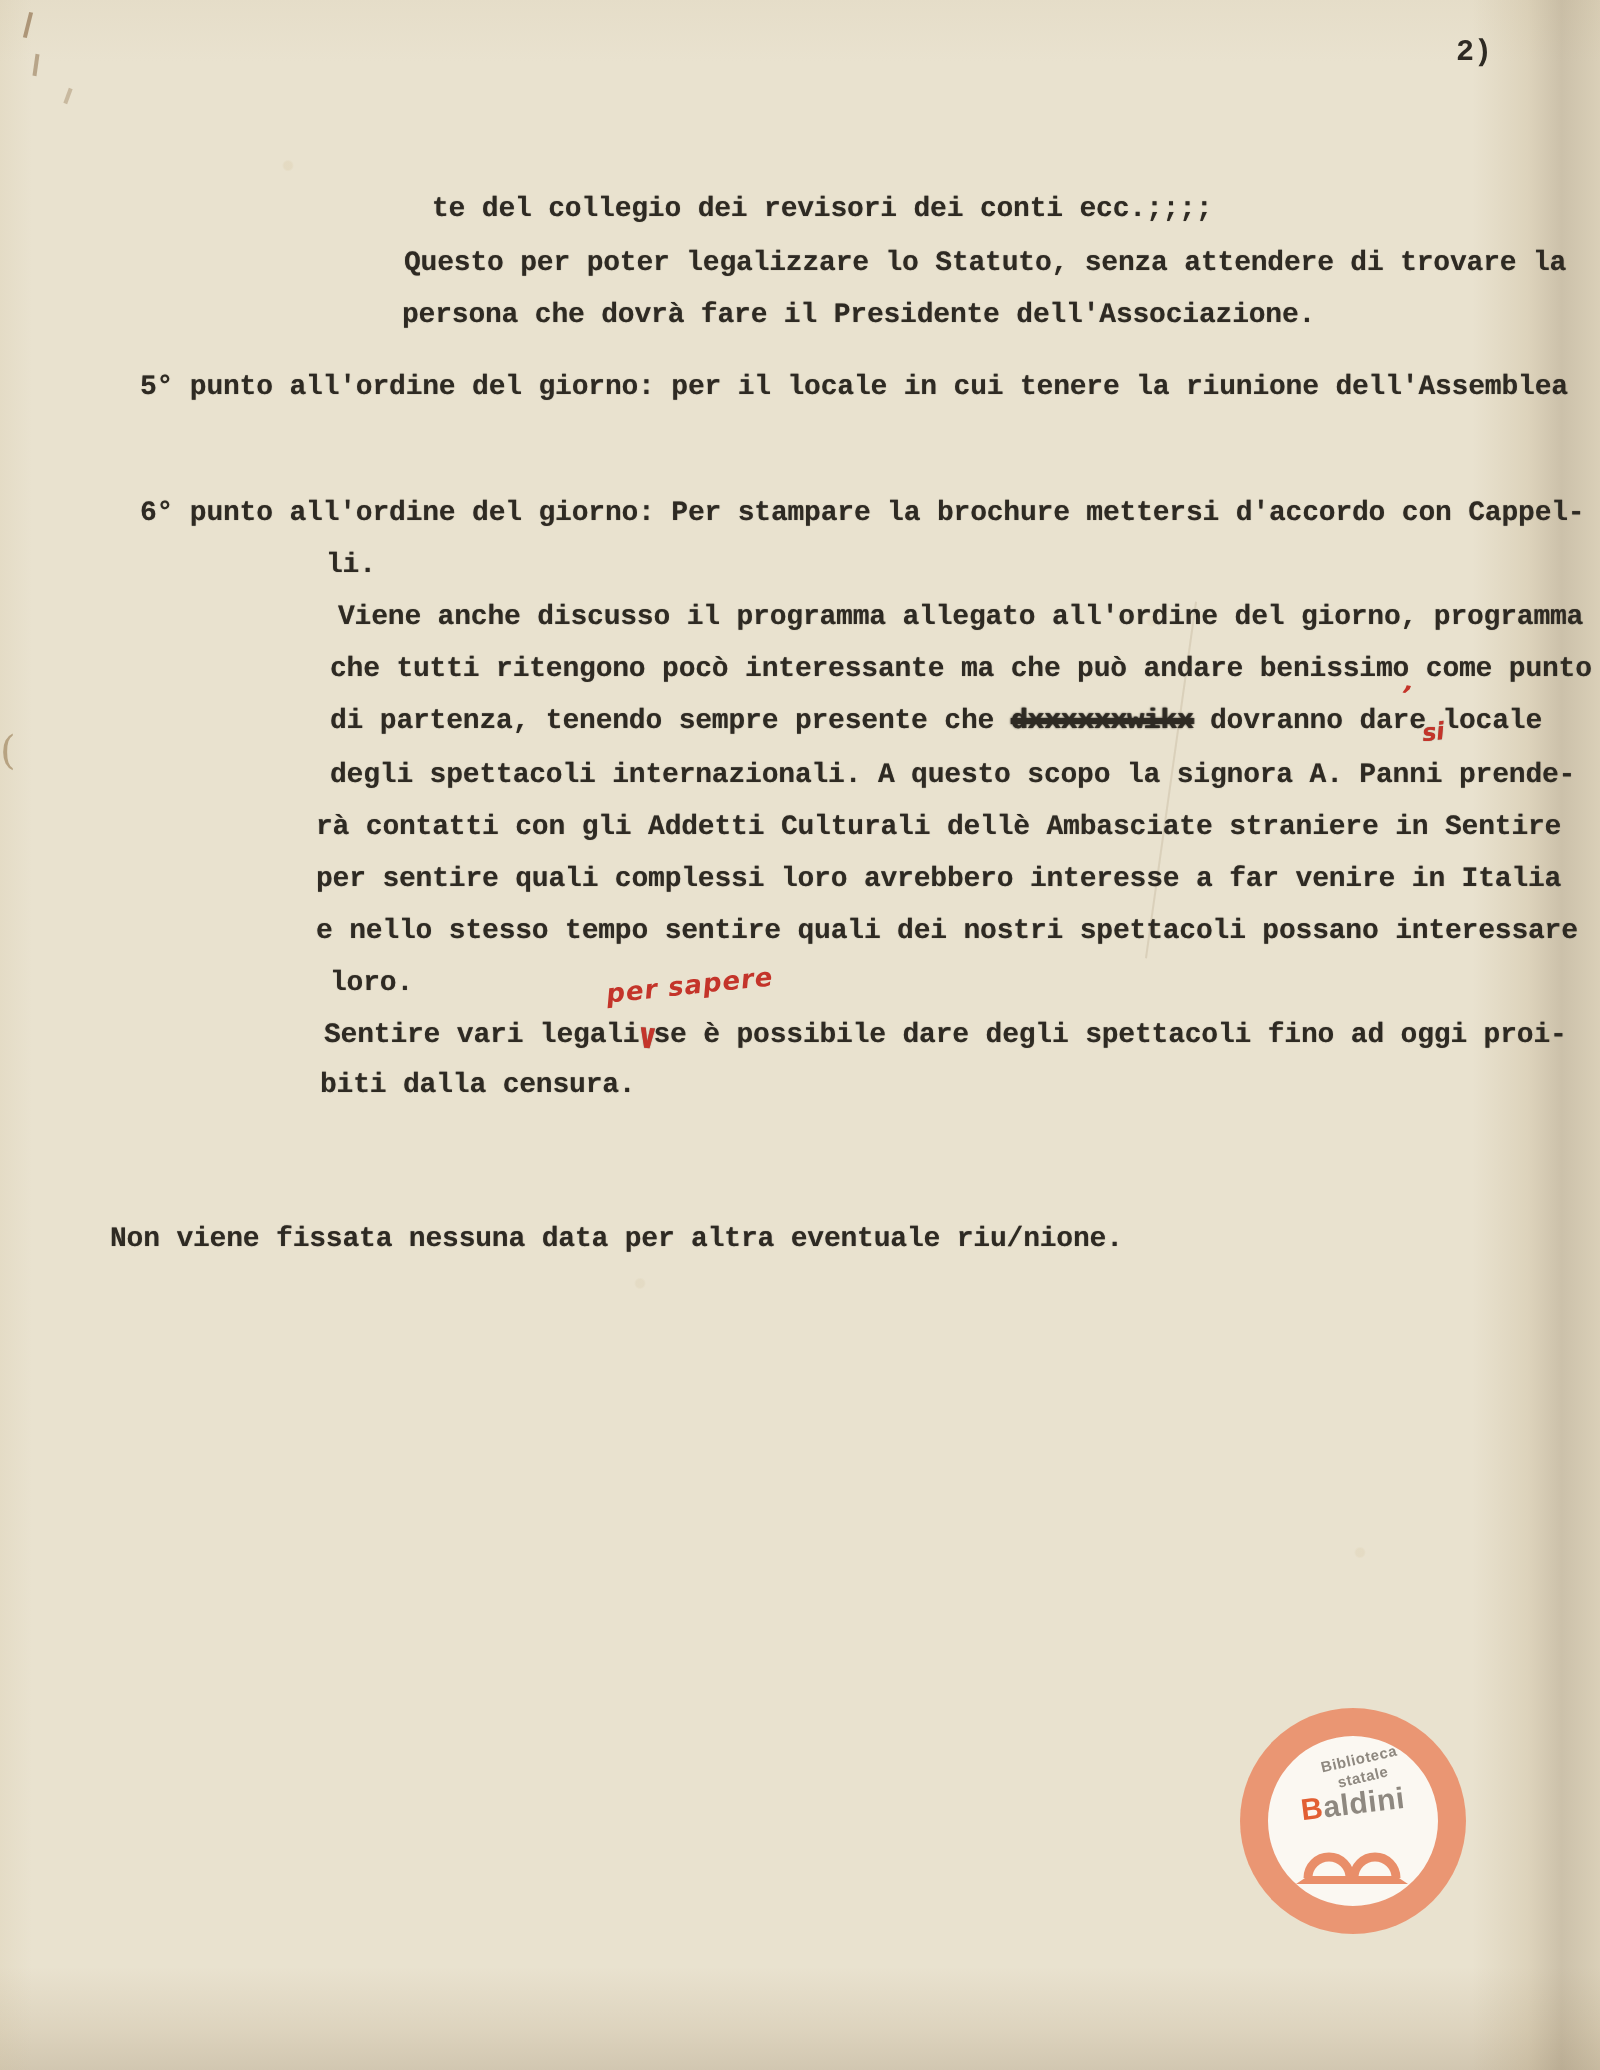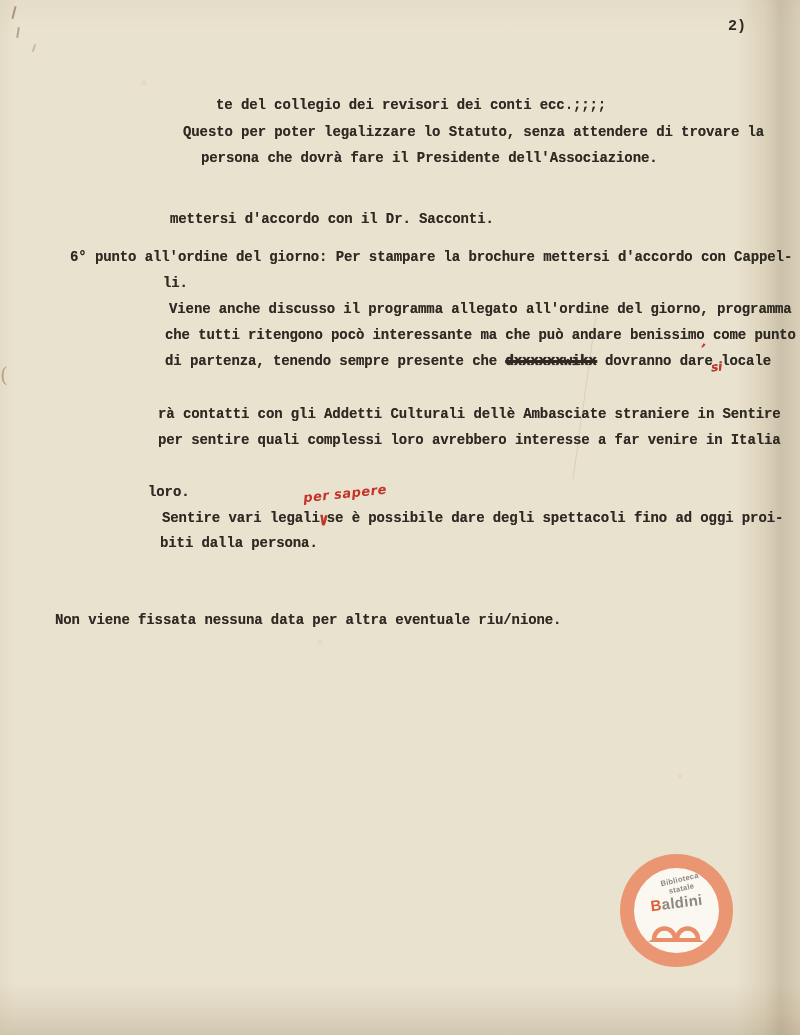--- a/index.html
+++ b/index.html
@@ -81,40 +81,42 @@
 
   <div class="pagenum">2)</div>
 
   <div class="mark m1"></div>
   <div class="mark m2"></div>
   <div class="mark m3"></div>
   <div class="paren">(</div>
   <div class="crease"></div>
 
   <div class="tw" style="left:216px;top:97px">te del collegio dei revisori dei conti ecc.;;;;</div>
-  <div class="tw" style="left:183px;top:124px">Questo per poter legalizzare lo Statuto, senza attendere di trovare la</div>
+  <div class="tw" style="left:202px;top:124px">Questo per poter legalizzare lo Statuto, senza attendere di trovare la</div>
   <div class="tw" style="left:201px;top:150px">persona che dovrà fare il Presidente dell'Associazione.</div>
-  <div class="tw" style="left:170px;top:211px">mettersi d'accordo con il Dr. Sacconti.</div>
+  <div class="tw" style="left:70px;top:186px">5° punto all'ordine del giorno: per il locale in cui tenere la riunione dell'Assemblea</div>
   <div class="tw" style="left:70px;top:249px">6° punto all'ordine del giorno: Per stampare la brochure mettersi d'accordo con Cappel-</div>
   <div class="tw" style="left:163px;top:275px">li.</div>
   <div class="tw" style="left:169px;top:301px">Viene anche discusso il programma allegato all'ordine del giorno, programma</div>
   <div class="tw" style="left:165px;top:327px">che tutti ritengono pocò interessante ma che può andare benissimo come punto</div>
 
   <div class="tw" style="left:165px;top:353px"><span>di partenza, tenendo sempre presente che </span><span class="struck">dxxxxxxwikx</span><span> dovranno dare</span><span class="hand si-inline">si</span><span>locale</span></div>
   <div class="hand tick-mark">’</div>
 
+  <div class="tw" style="left:165px;top:380px">degli spettacoli internazionali. A questo scopo la signora A. Panni prende-</div>
   <div class="tw" style="left:158px;top:406px">rà contatti con gli Addetti Culturali dellè Ambasciate straniere in Sentire</div>
   <div class="tw" style="left:158px;top:432px">per sentire quali complessi loro avrebbero interesse a far venire in Italia</div>
-  <div class="tw" style="left:148px;top:484px">loro.</div>
+  <div class="tw" style="left:158px;top:458px">e nello stesso tempo sentire quali dei nostri spettacoli possano interessare</div>
+  <div class="tw" style="left:165px;top:484px">loro.</div>
 
   <div class="hand per-sapere">per sapere</div>
 
   <div class="tw" style="left:162px;top:509px"><span>Sentire vari legali</span><span class="caret">∨</span><span>se è possibile dare degli spettacoli fino ad oggi proi-</span></div>
 
-  <div class="tw" style="left:160px;top:535px">biti dalla persona.</div>
+  <div class="tw" style="left:160px;top:535px">biti dalla censura.</div>
   <div class="tw" style="left:55px;top:612px">Non viene fissata nessuna data per altra eventuale riu/nione.</div>
 
   <div class="stamp">
     <div class="stamp-ring"></div>
     <div class="stamp-small ss1">Biblioteca</div>
     <div class="stamp-small ss2">statale</div>
     <div class="stamp-name"><span class="initial">B</span><span>aldini</span></div>
     <svg class="stamp-book" width="60" height="28" viewBox="0 0 60 28">
       <path d="M8 21 A10.5 10.5 0 0 1 29 21" fill="none" stroke="#e98a64" stroke-width="4.5"></path>
       <path d="M31 21 A10.5 10.5 0 0 1 52 21" fill="none" stroke="#e98a64" stroke-width="4.5"></path>

